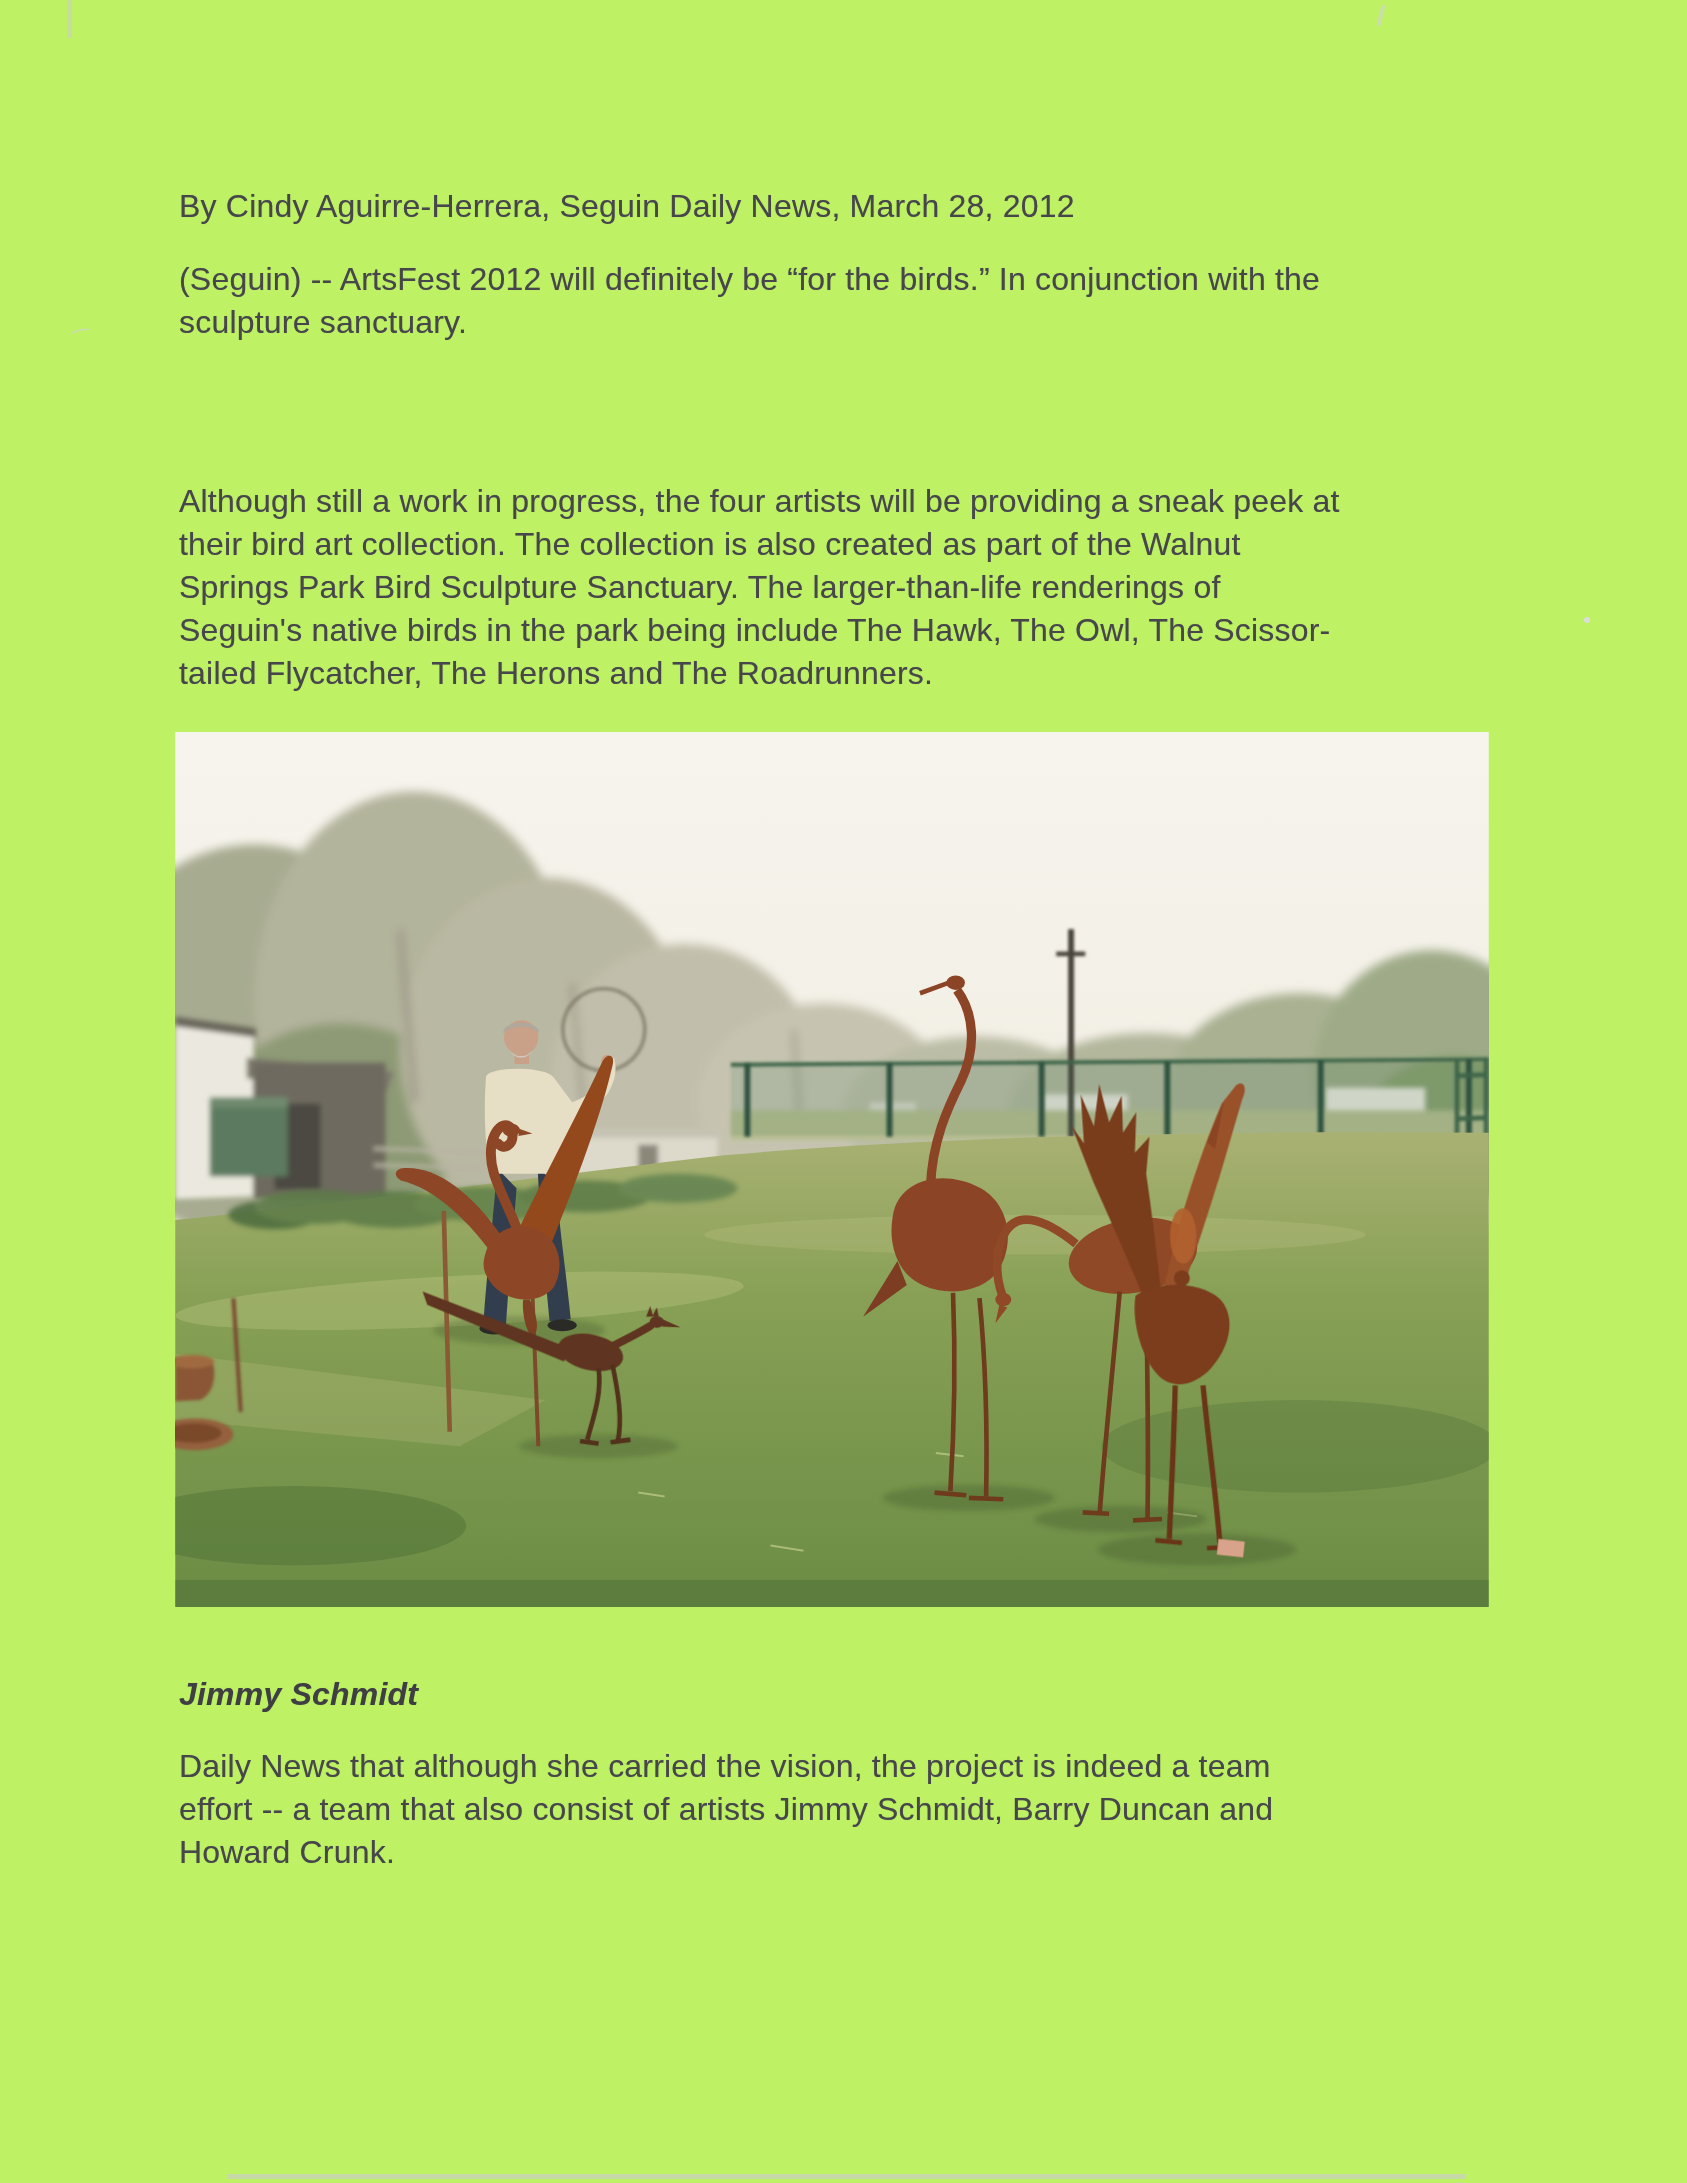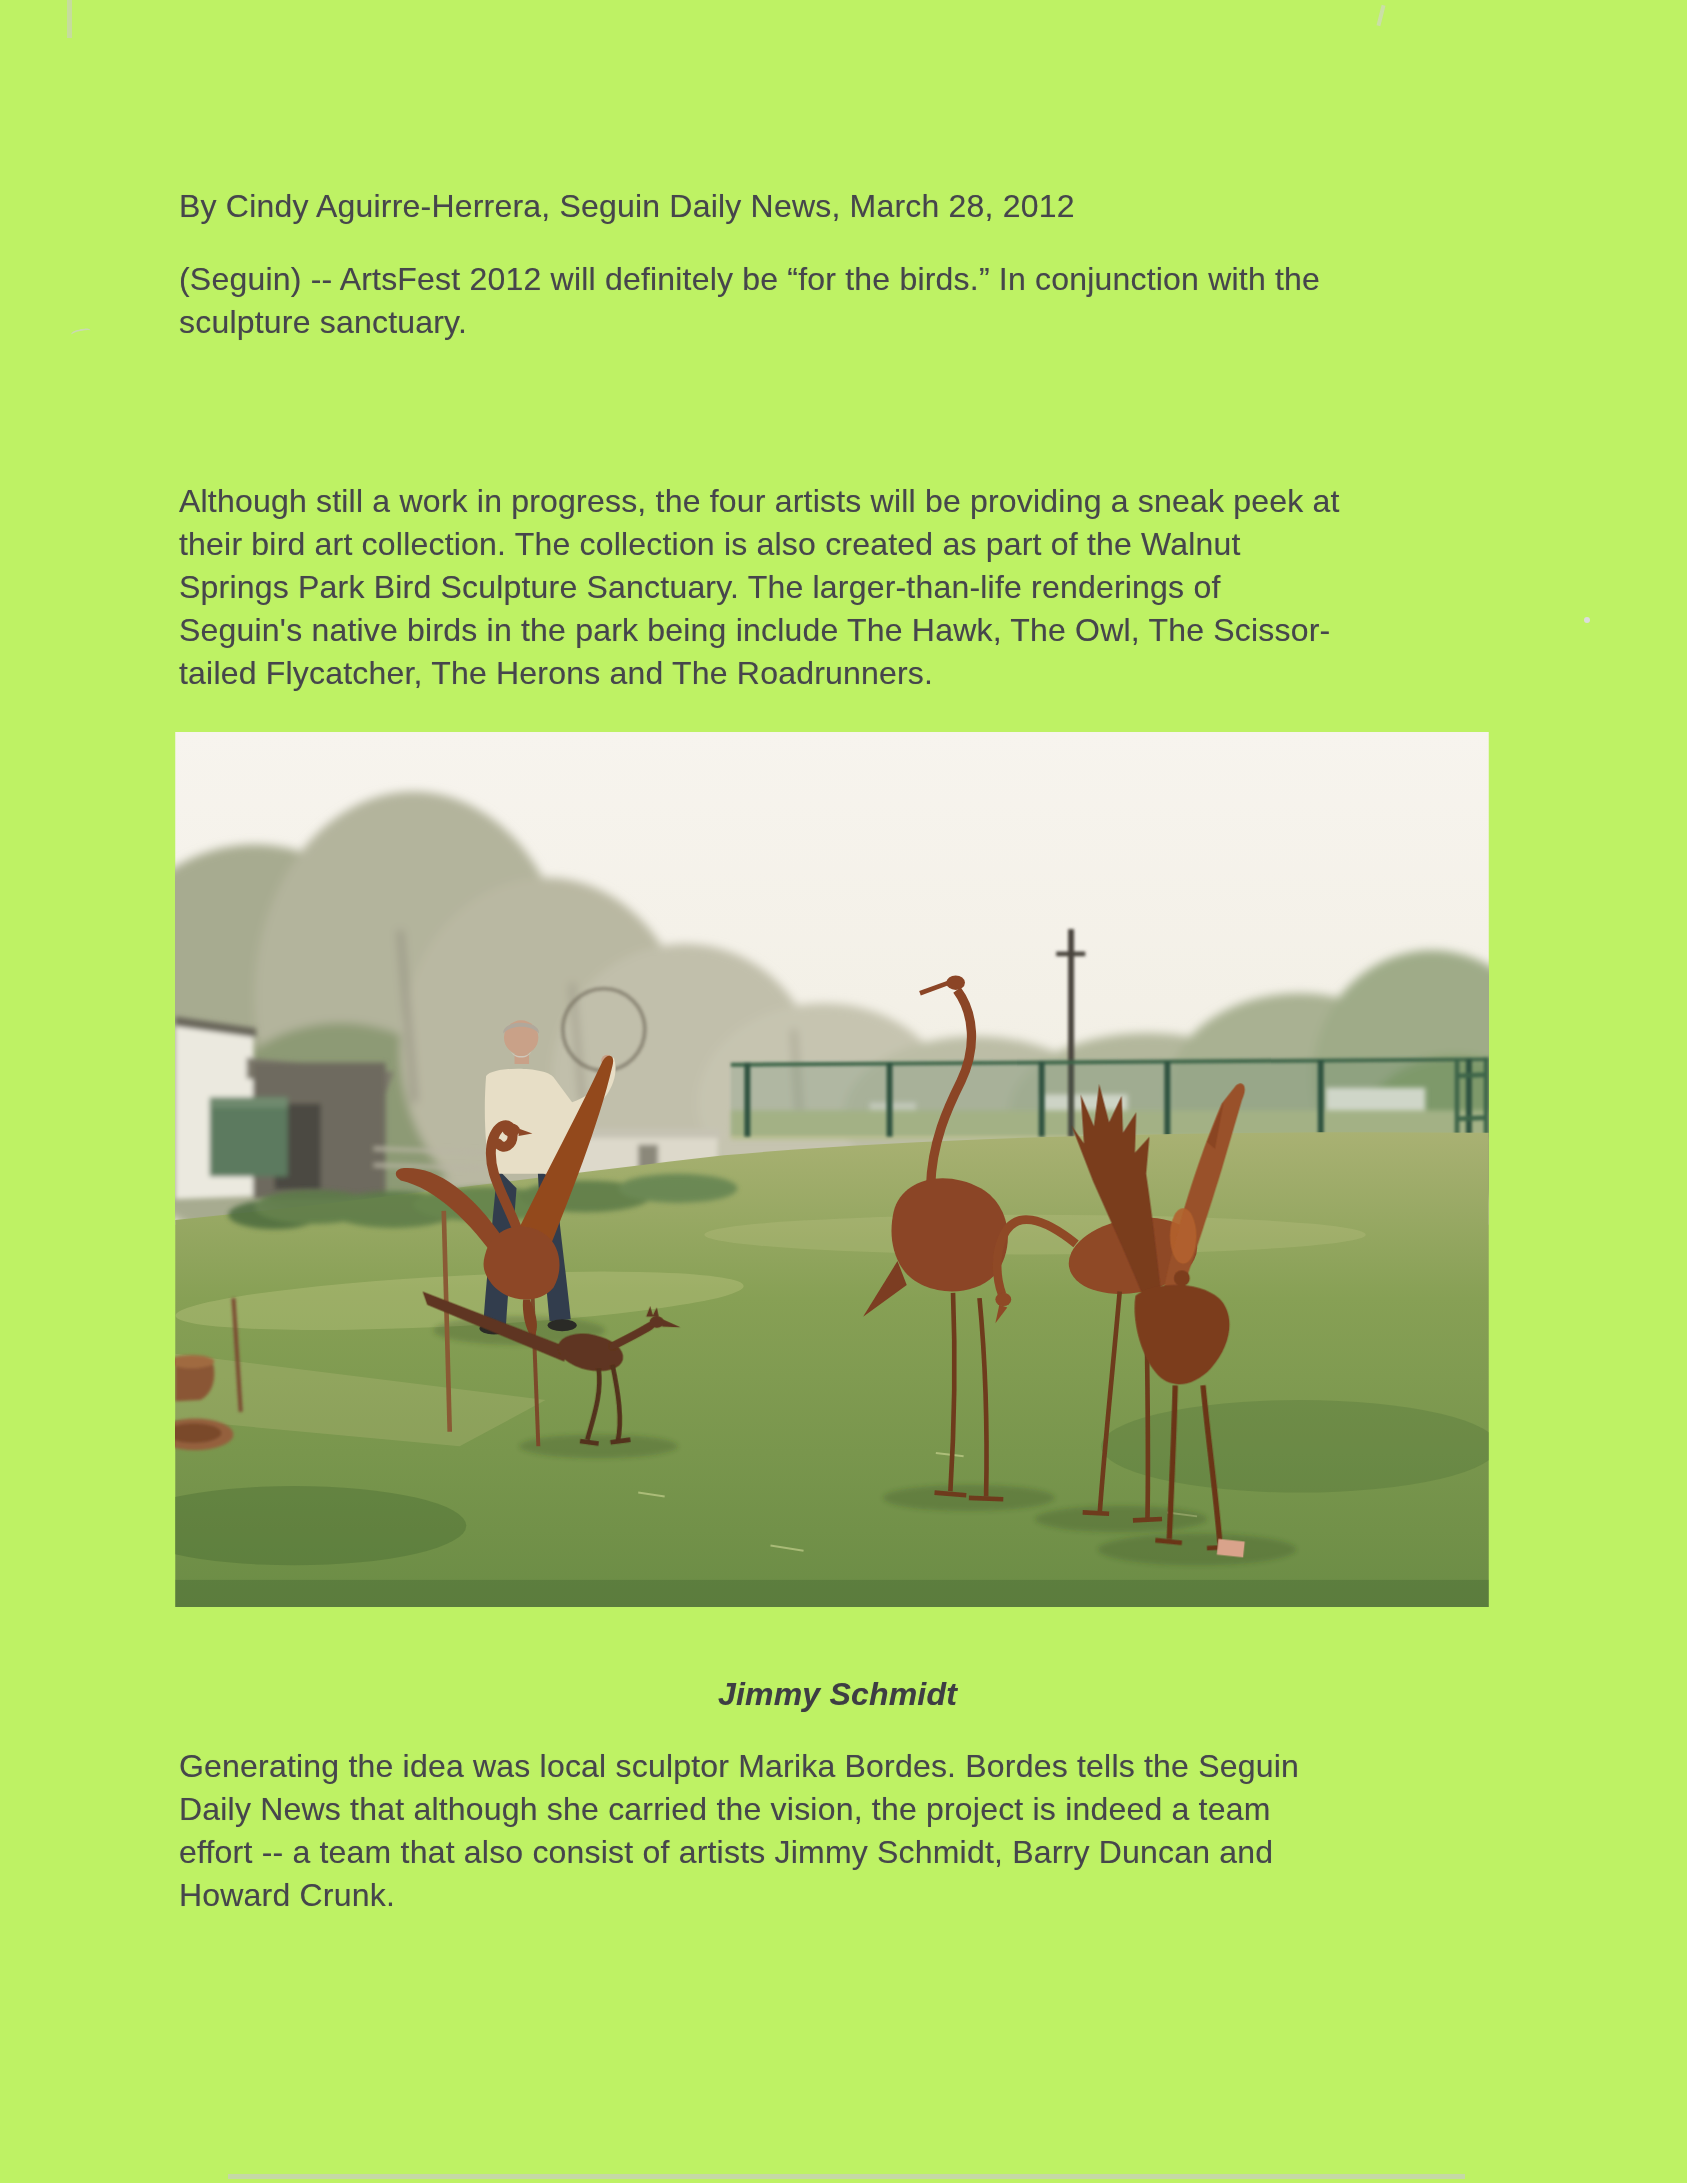--- a/index.html
+++ b/index.html
@@ -239,23 +239,22 @@
       <g filter="url(#b2)">
         <line x1="88" y1="856" x2="99" y2="1028" stroke="#7a4a30" stroke-width="6"></line>
         <path d="M0,952 C20,940 48,942 58,958 C62,980 55,1002 38,1010 L0,1012 Z" fill="#8a5636"></path>
         <ellipse cx="25" cy="952" rx="34" ry="10" fill="#a06a40"></ellipse>
         <ellipse cx="30" cy="1062" rx="58" ry="24" fill="#94603c"></ellipse>
         <ellipse cx="28" cy="1060" rx="42" ry="15" fill="#7a4a2c"></ellipse>
       </g>
     </svg>
   </div>
 
-  <div class="textline caption" style="top:1673px;text-align:center;">Jimmy Schmidt</div>
+  <div class="textline caption" style="top:1673px;">Jimmy Schmidt</div>
 
   <div class="textline para" style="top:1745px;">
-    <span class="ln">Generating the idea was local sculptor Marika Bordes. Bordes tells the Seguin</span>
     <span class="ln">Daily News that although she carried the vision, the project is indeed a team</span>
     <span class="ln">effort -- a team that also consist of artists Jimmy Schmidt, Barry Duncan and</span>
     <span class="ln">Howard Crunk.</span>
   </div>
 
 </div>
 
 
 </body></html>

